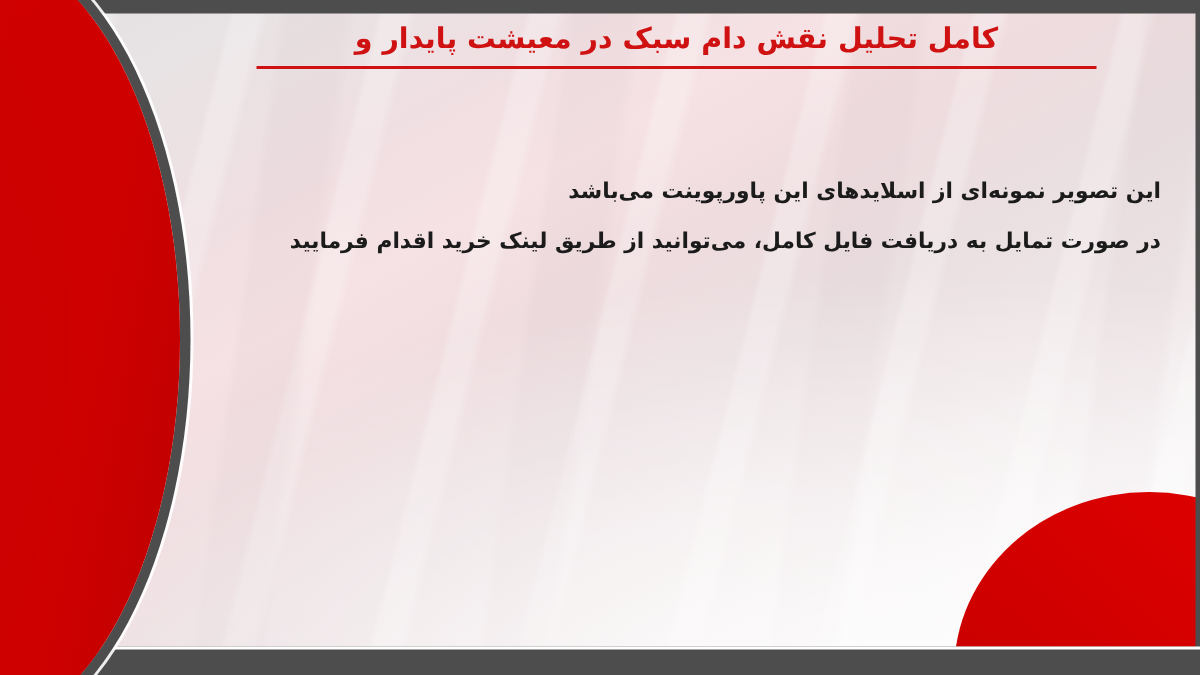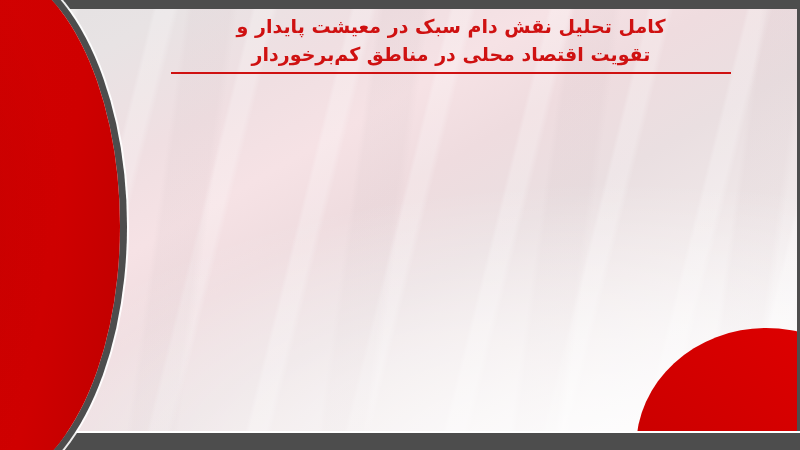--- a/index.html
+++ b/index.html
@@ -207,20 +207,21 @@
 
   <div class="left-oval-wrap">
     <div class="left-oval">
       <div class="left-oval-inner-shadow"></div>
     </div>
   </div>
   <div class="left-white-slice"></div>
 
   <div class="title-block">
     <div class="title-line">کامل تحلیل نقش دام سبک در معیشت پایدار و</div>
-    <div class="title-line">تقویت اقتصاد محلی در مناطق کم‌برخوردار</div>
     <div class="title-rule"></div>
   </div>
 
   <div class="body-block">
+    <div class="body-line">این تصویر نمونه‌ای از اسلایدهای این پاورپوینت می‌باشد</div>
+    <div class="body-line">در صورت تمایل به دریافت فایل کامل، می‌توانید از طریق لینک خرید اقدام فرمایید</div>
   </div>
 
 </div>
 
 </body></html>

